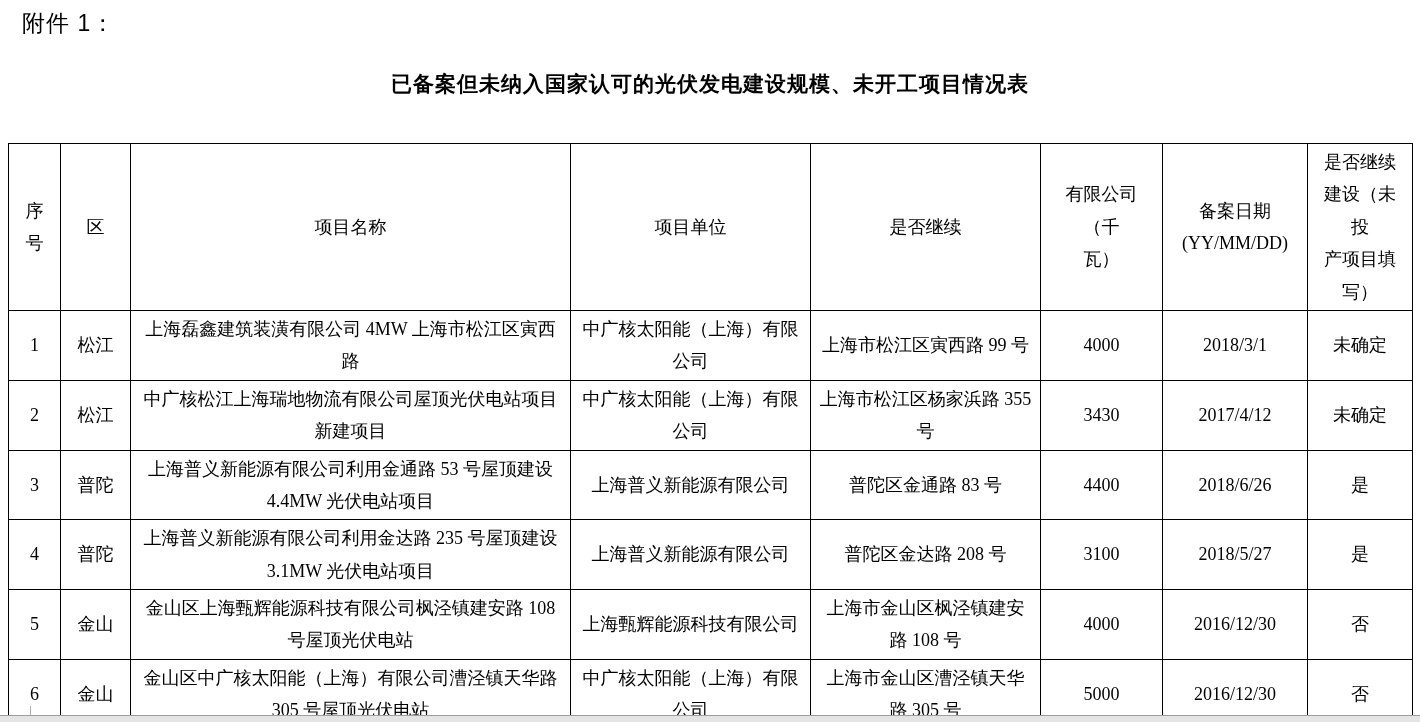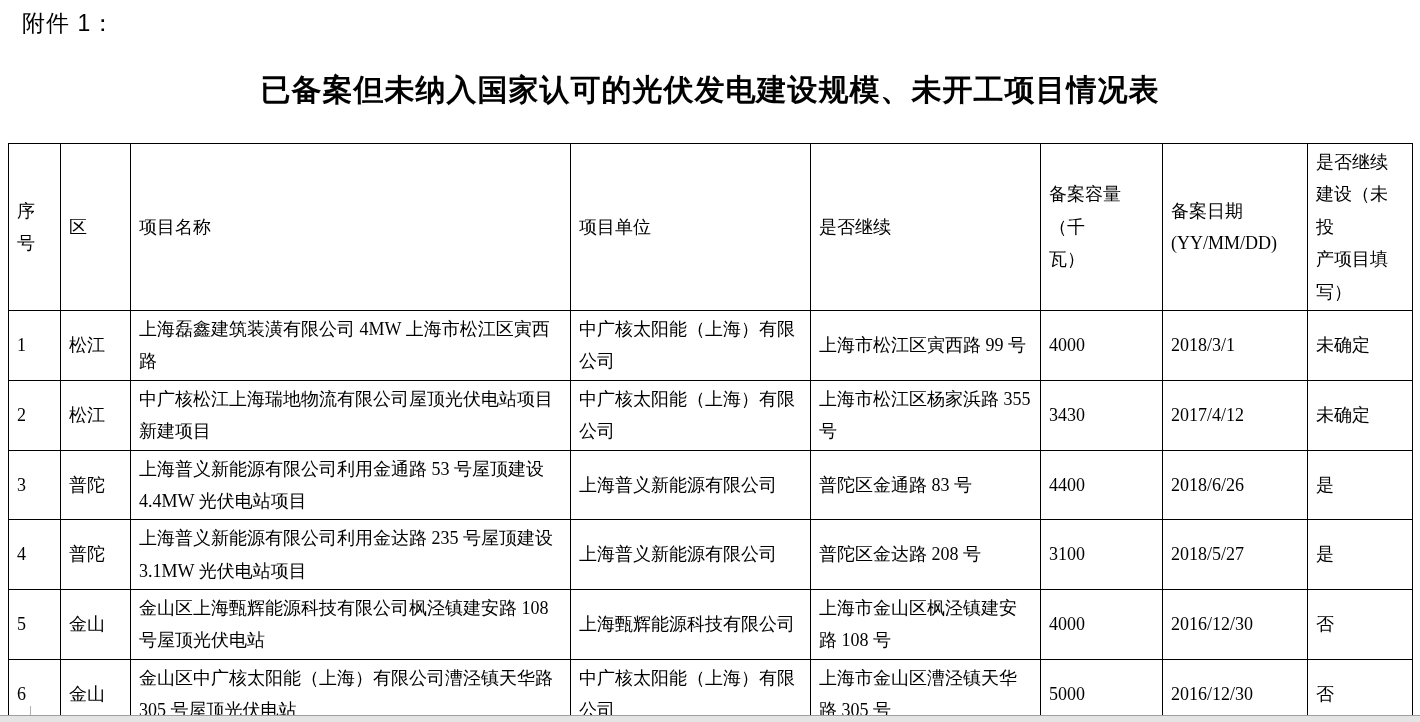--- a/index.html
+++ b/index.html
@@ -24,38 +24,38 @@
     letter-spacing: 1px;
   }
 
   .doc-title {
     position: absolute;
     top: 70px;
     left: 0;
     width: 100%;
     text-align: center;
     font-family: "Liberation Sans", "DejaVu Sans", sans-serif;
-    font-size: 30px;
+    font-size: 21px;
     font-weight: bold;
     letter-spacing: 1px;
   }
 
   table.report {
     position: absolute;
     top: 143px;
     left: 8px;
     border-collapse: collapse;
     table-layout: fixed;
     font-family: "Liberation Serif", "DejaVu Serif", serif;
   }
 
   table.report th,
   table.report td {
     border: 1px solid #000;
-    text-align: left;
+    text-align: center;
     vertical-align: middle;
     font-size: 18px;
     font-weight: normal;
     line-height: 1.8;
     padding: 2px 8px;
     white-space: pre-line;
     overflow: hidden;
   }
 
   table.report thead tr { height: 124px; }
@@ -100,21 +100,21 @@
       <col style="width:145px">
       <col style="width:105px">
     </colgroup>
     <thead>
       <tr>
         <th>序号</th>
         <th>区</th>
         <th>项目名称</th>
         <th>项目单位</th>
         <th>是否继续</th>
-        <th>备案容量（千
+        <th>有限公司（千
 瓦）</th>
         <th>备案日期
 (YY/MM/DD)</th>
         <th>是否继续
 建设（未投
 产项目填
 写）</th>
       </tr>
     </thead>
     <tbody>

